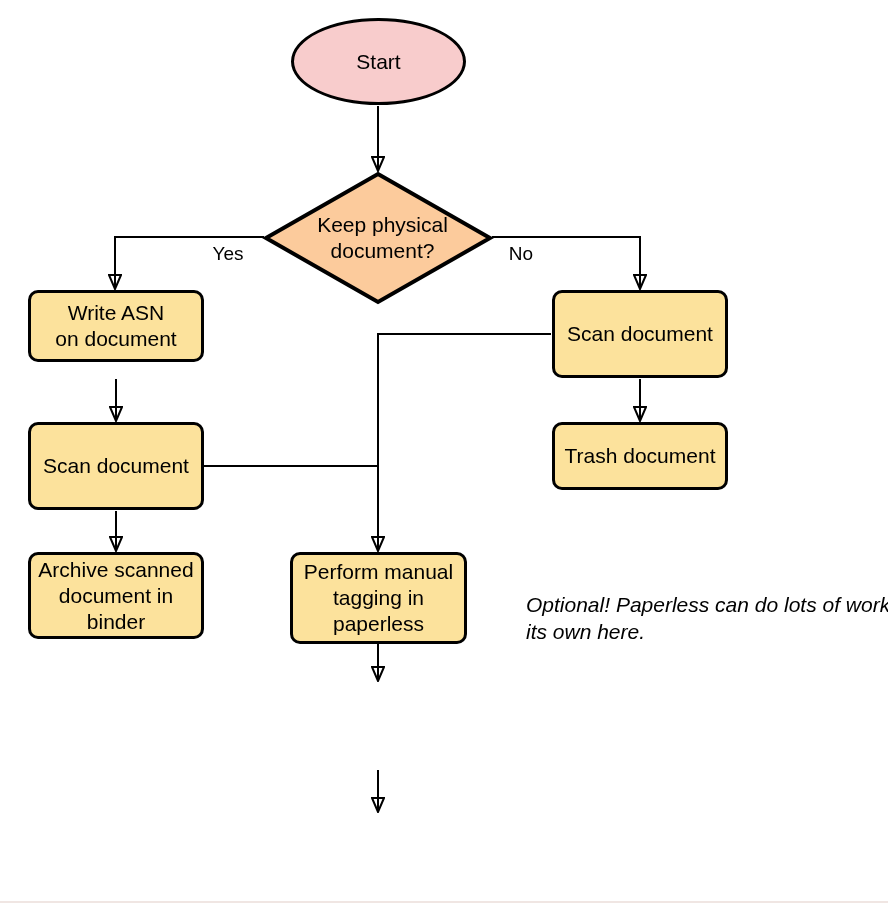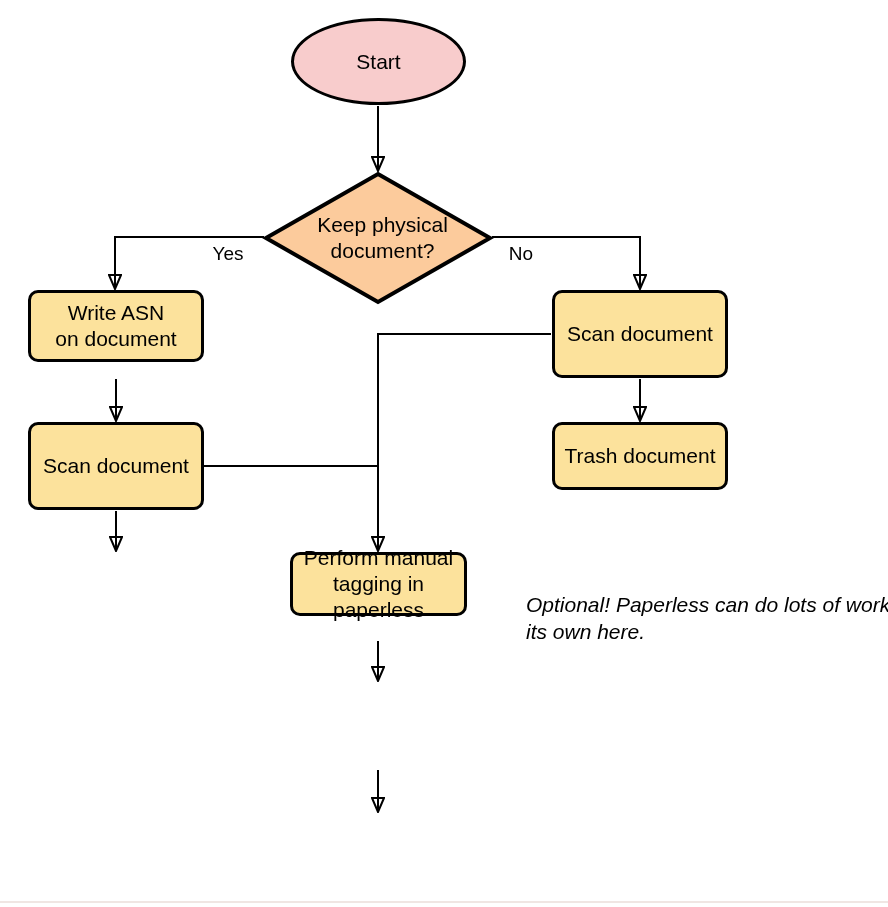--- a/index.html
+++ b/index.html
@@ -115,30 +115,35 @@
 
   <div class="node process" style="left:28px; top:290px; width:176px; height:72px;">
     <span class="node-label">Write ASN
 on document</span>
   </div>
 
   <div class="node process" style="left:28px; top:422px; width:176px; height:88px;">
     <span class="node-label">Scan document</span>
   </div>
 
+  <div class="node process" style="left:28px; top:552px; width:176px; height:87px;">
+    <span class="node-label">Archive scanned
+document in
+binder</span>
+  </div>
 
   <div class="node process" style="left:552px; top:290px; width:176px; height:88px;">
     <span class="node-label">Scan document</span>
   </div>
 
   <div class="node process" style="left:552px; top:422px; width:176px; height:68px;">
     <span class="node-label">Trash document</span>
   </div>
 
-  <div class="node process" style="left:290px; top:552px; width:177px; height:64px;">
+  <div class="node process" style="left:290px; top:552px; width:177px; height:92px;">
     <span class="node-label">Perform manual
 tagging in
 paperless</span>
   </div>
 
   <div class="annotation" style="left:482px; top:591px; width:404px;">Optional! Paperless can do lots of work on
 its own here.</div>
 
 
 

